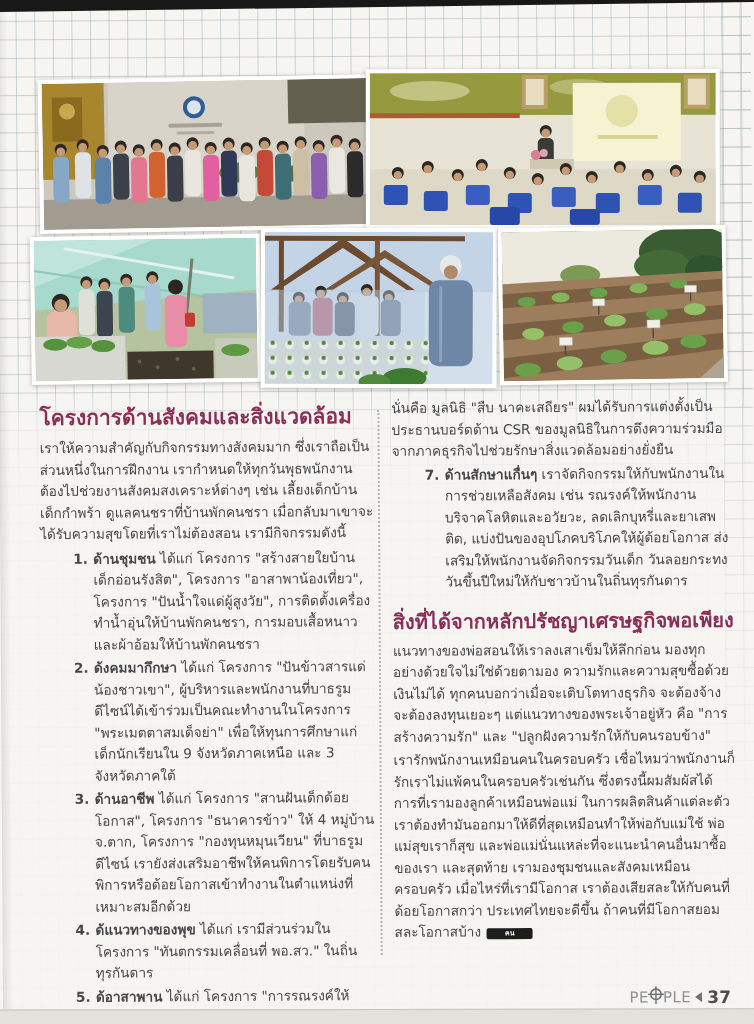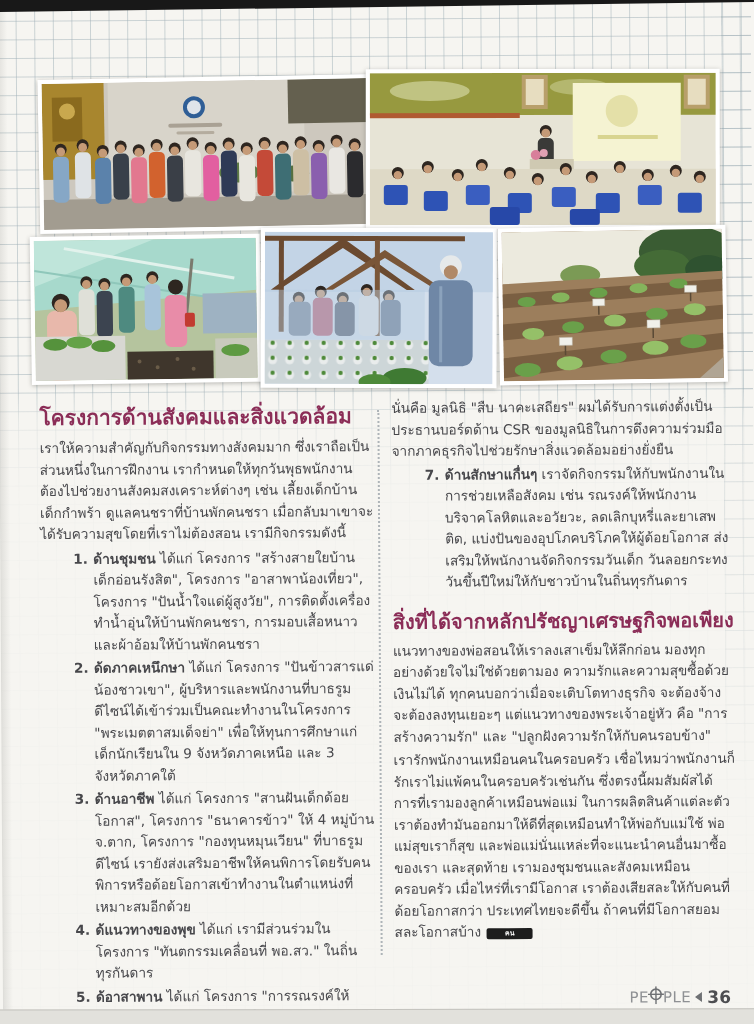--- a/index.html
+++ b/index.html
@@ -296,21 +296,21 @@
   <div class="col-left">
     <h1 class="head">โครงการด้านสังคมและสิ่งแวดล้อม</h1>
     <p class="body">เราให้ความสำคัญกับกิจกรรมทางสังคมมาก ซึ่งเราถือเป็นส่วนหนึ่งในการฝึกงาน เรากำหนดให้ทุกวันพุธพนักงานต้องไปช่วยงานสังคมสงเคราะห์ต่างๆ เช่น เลี้ยงเด็กบ้านเด็กกำพร้า ดูแลคนชราที่บ้านพักคนชรา เมื่อกลับมาเขาจะได้รับความสุขโดยที่เราไม่ต้องสอน เรามีกิจกรรมดังนี้</p>
     <div class="list">
       <div class="li">
         <span class="num">1.</span>
         <p><b>ด้านชุมชน</b> <span>ได้แก่ โครงการ "สร้างสายใยบ้านเด็กอ่อนรังสิต", โครงการ "อาสาพาน้องเที่ยว", โครงการ "ปันน้ำใจแด่ผู้สูงวัย", การติดตั้งเครื่องทำน้ำอุ่นให้บ้านพักคนชรา, การมอบเสื้อหนาวและผ้าอ้อมให้บ้านพักคนชรา</span></p>
       </div>
       <div class="li">
         <span class="num">2.</span>
-        <p><b>ด้ดภาคเหนึกษา</b> <span>ได้แก่ โครงการ "ปันข้าวสารแด่น้องชาวเขา", ผู้บริหารและพนักงานที่บาธรูม ดีไซน์ได้เข้าร่วมเป็นคณะทำงานในโครงการ "พระเมตตาสมเด็จย่า" เพื่อให้ทุนการศึกษาแก่เด็กนักเรียนใน 9 จังหวัดภาคเหนือ และ 3 จังหวัดภาคใต้</span></p>
+        <p><b>ด้งคมมากึกษา</b> <span>ได้แก่ โครงการ "ปันข้าวสารแด่น้องชาวเขา", ผู้บริหารและพนักงานที่บาธรูม ดีไซน์ได้เข้าร่วมเป็นคณะทำงานในโครงการ "พระเมตตาสมเด็จย่า" เพื่อให้ทุนการศึกษาแก่เด็กนักเรียนใน 9 จังหวัดภาคเหนือ และ 3 จังหวัดภาคใต้</span></p>
       </div>
       <div class="li">
         <span class="num">3.</span>
         <p><b>ด้านอาชีพ</b> <span>ได้แก่ โครงการ "สานฝันเด็กด้อยโอกาส", โครงการ "ธนาคารข้าว" ให้ 4 หมู่บ้าน จ.ตาก, โครงการ "กองทุนหมุนเวียน" ที่บาธรูม ดีไซน์ เรายังส่งเสริมอาชีพให้คนพิการโดยรับคนพิการหรือด้อยโอกาสเข้าทำงานในตำแหน่งที่เหมาะสมอีกด้วย</span></p>
       </div>
       <div class="li">
         <span class="num">4.</span>
         <p><b>ด้แนวทางของพุข</b> <span>ได้แก่ เรามีส่วนร่วมในโครงการ "ทันตกรรมเคลื่อนที่ พอ.สว." ในถิ่นทุรกันดาร</span></p>
       </div>
       <div class="li">
@@ -336,18 +336,18 @@
     <span class="brand">PE</span>
     <span class="oicon">
       <svg width="16" height="18" viewBox="0 0 16 18">
         <circle cx="8" cy="8" r="5.2" fill="none" stroke="#6f7174" stroke-width="1.6"></circle>
         <line x1="8" y1="0" x2="8" y2="18" stroke="#6f7174" stroke-width="1.4"></line>
         <line x1="0" y1="8" x2="16" y2="8" stroke="#6f7174" stroke-width="1.4"></line>
       </svg>
     </span>
     <span class="brand">PLE</span>
     <span class="tri"></span>
-    <span class="pno">36</span>
+    <span class="pno">37</span>
   </div>
 
   <div class="scan-top"></div>
   <div class="scan-bottom"></div>
 </div>
 
 </body></html>

